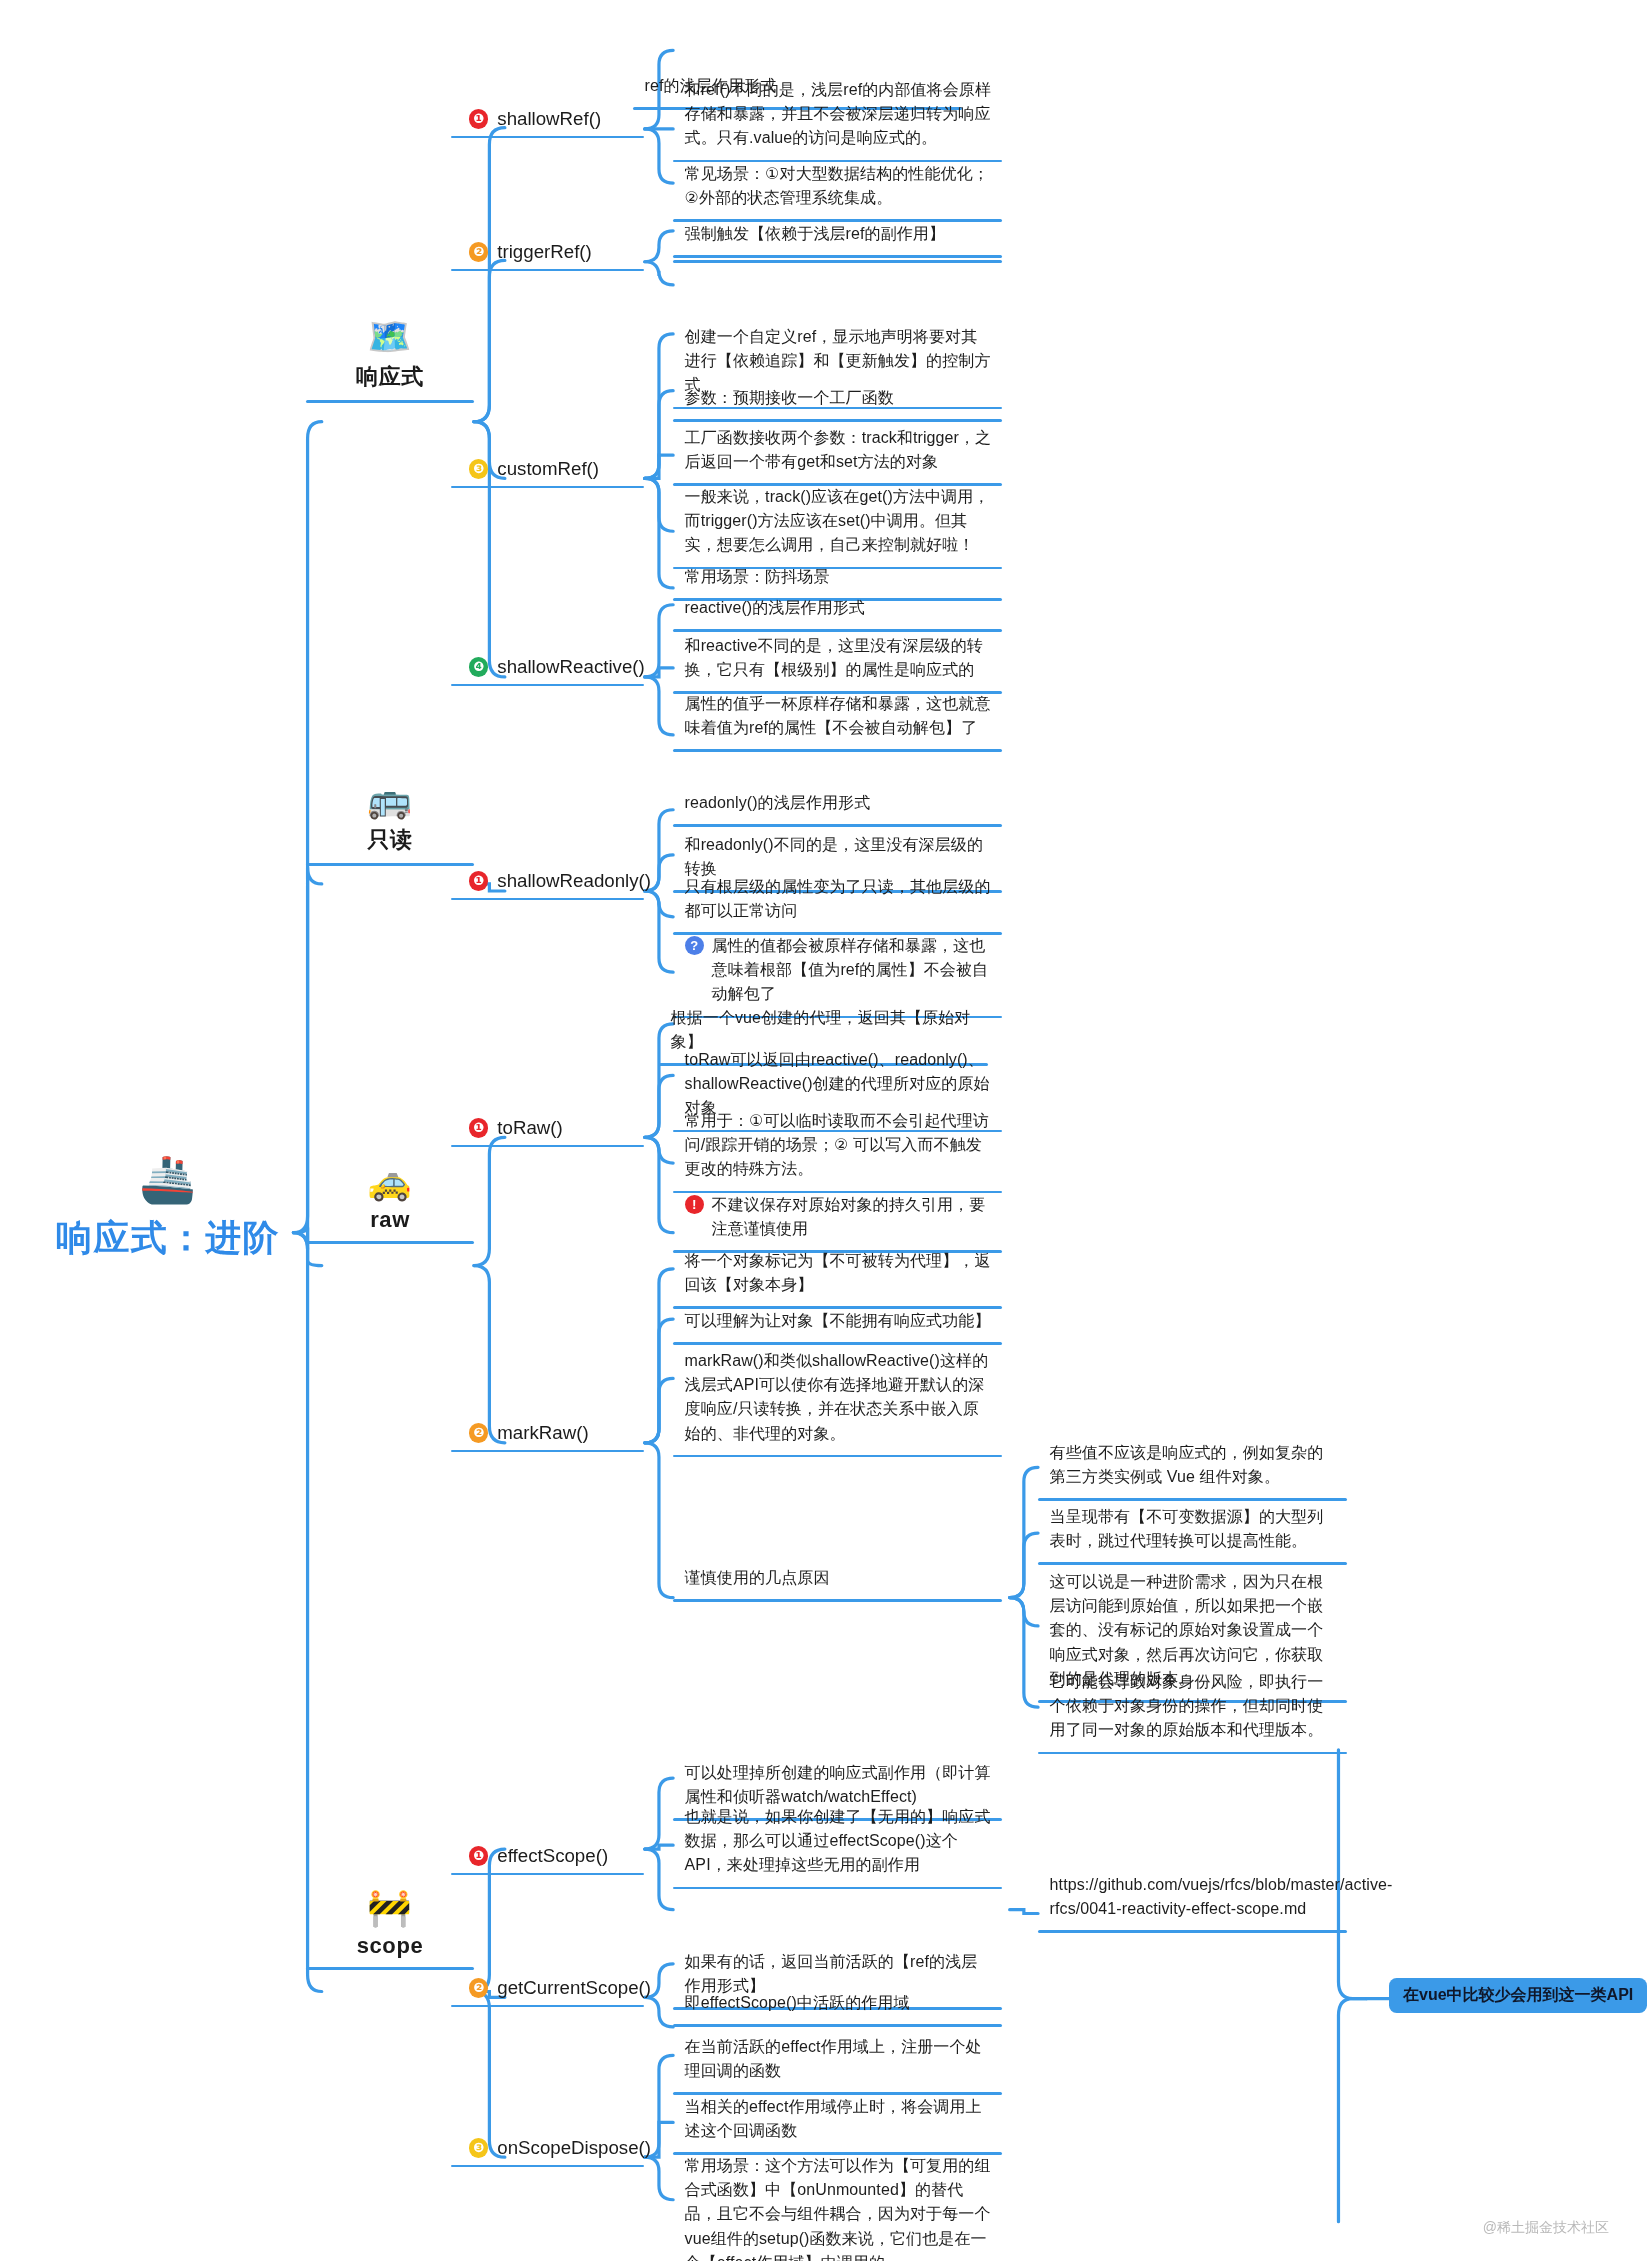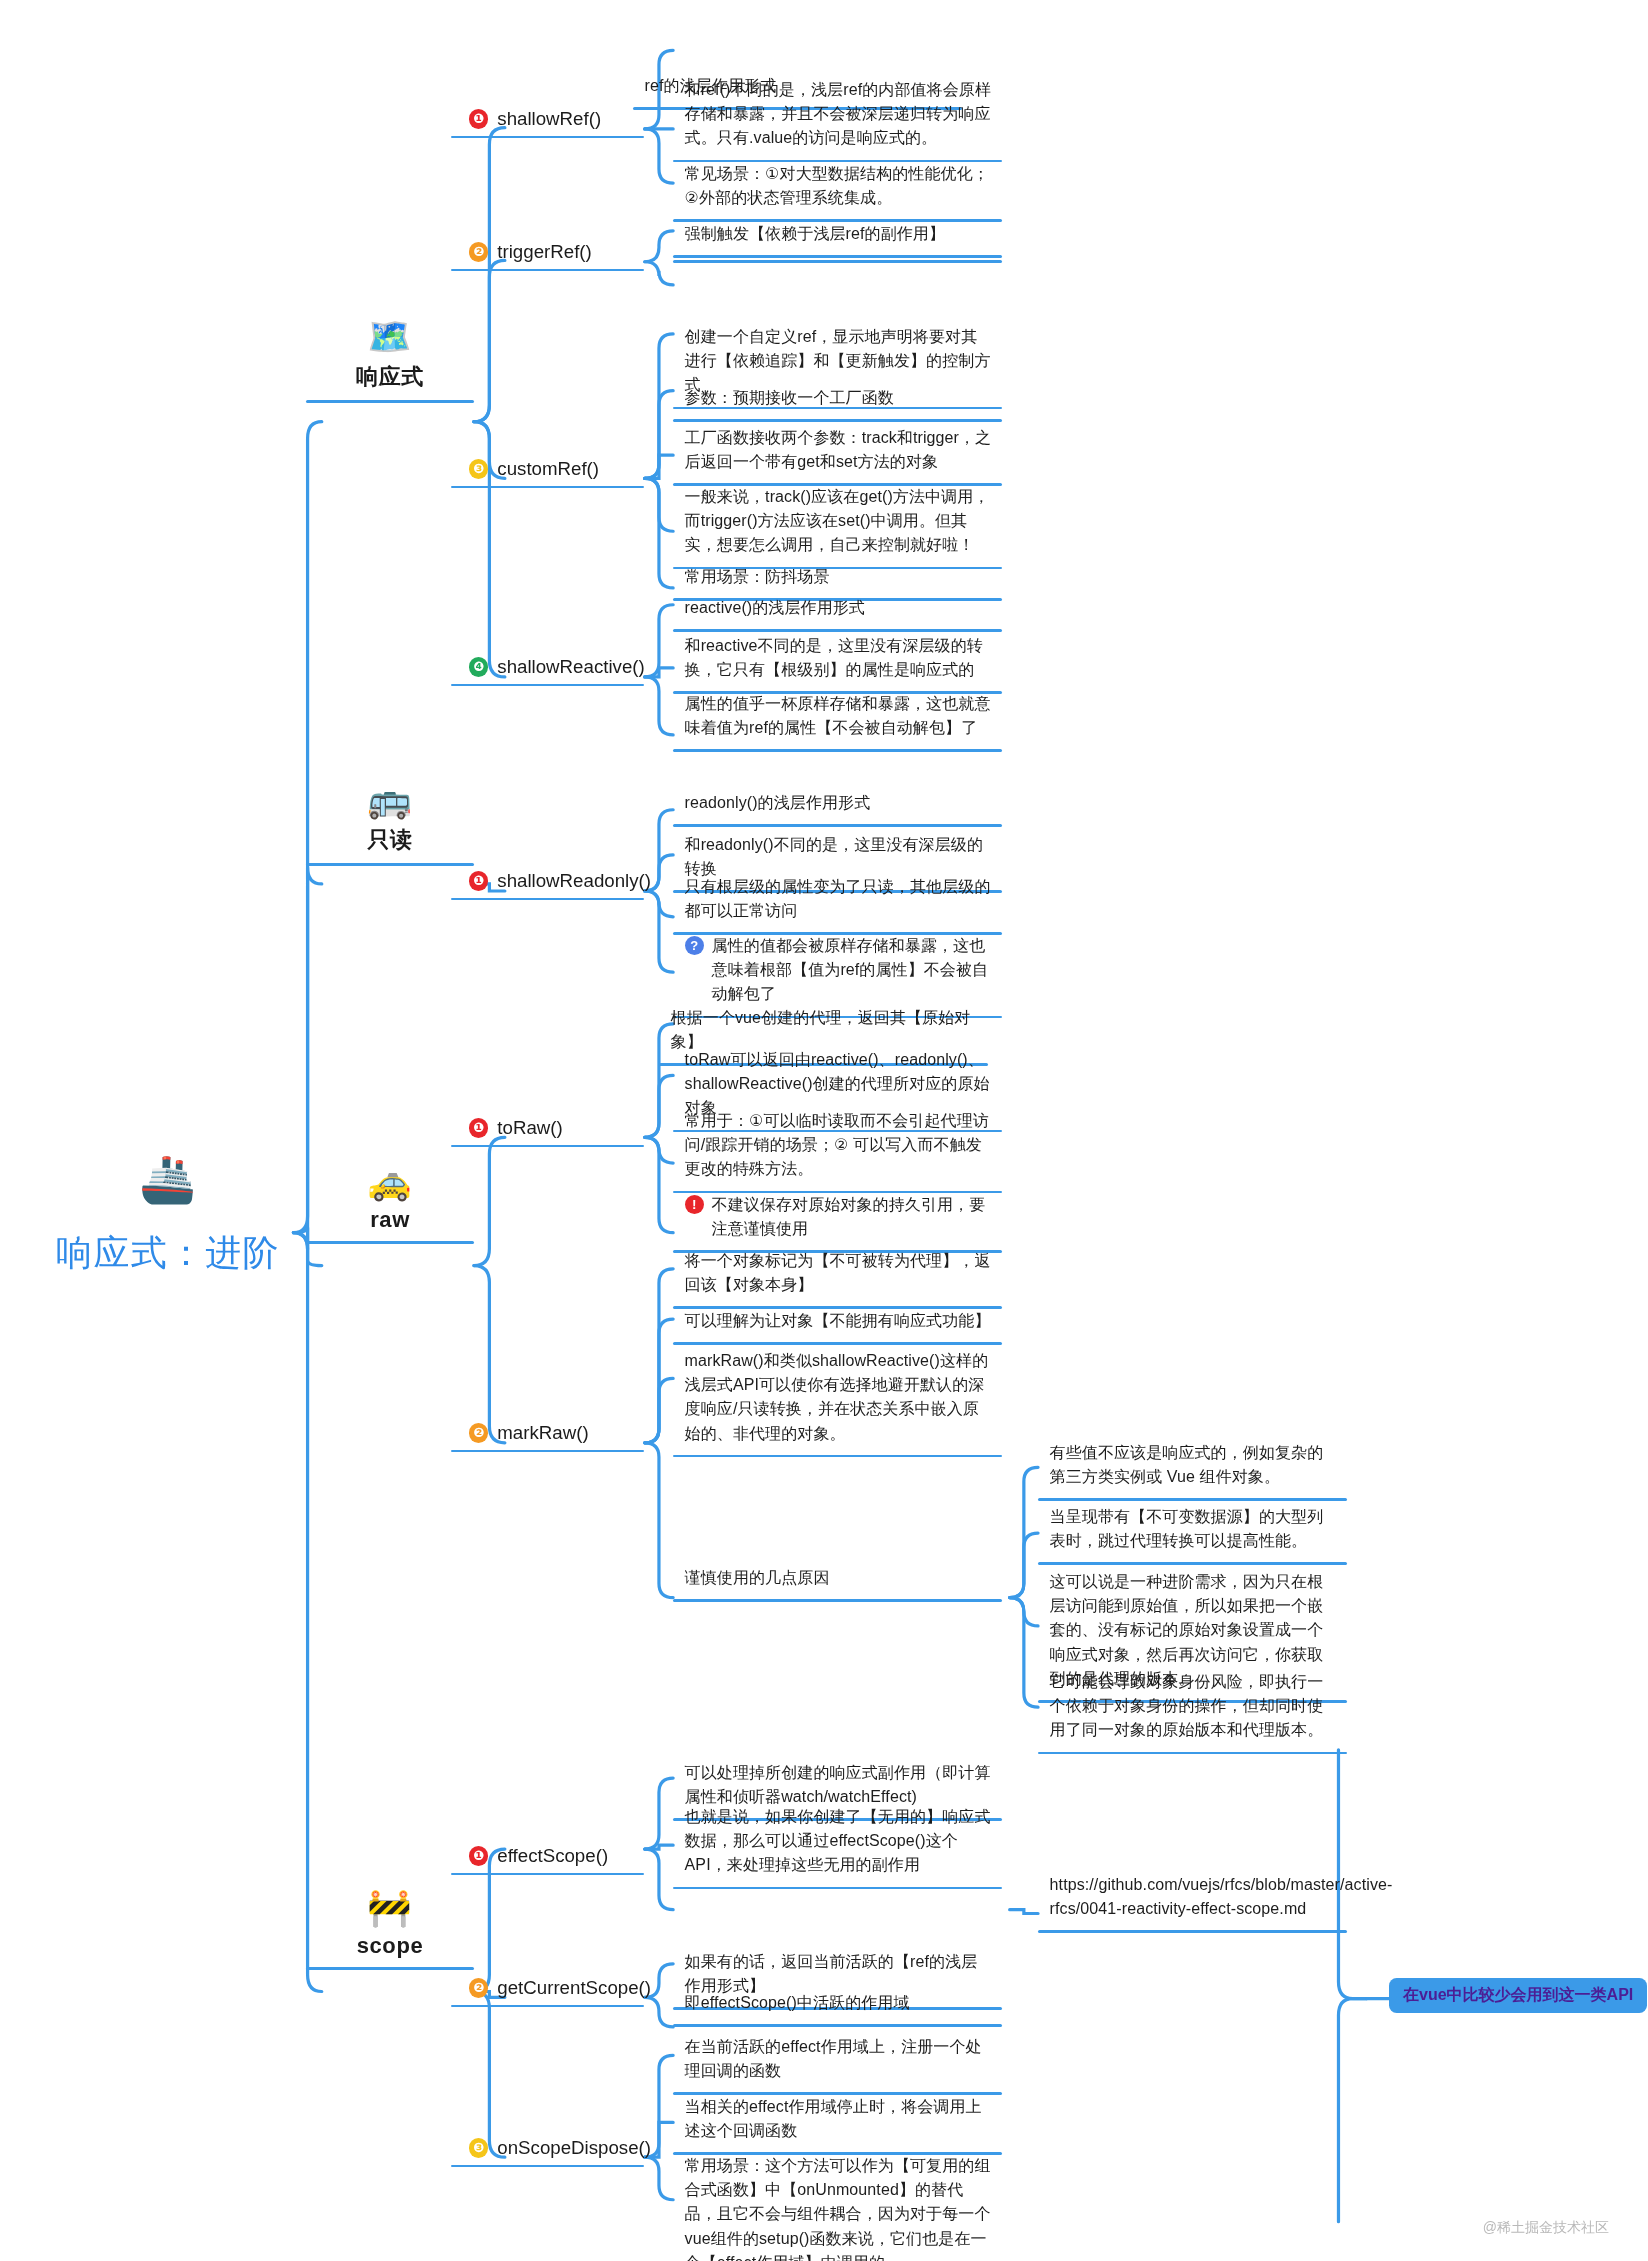--- a/index.html
+++ b/index.html
@@ -13,22 +13,22 @@
   
   #wires { position: absolute; left: 0; top: 0; width: 1648px; height: 2261px; pointer-events: none; }
 
   
   .root-node {
     position: absolute; left: 39px; top: 1154px;
     width: 258px; text-align: center;
   }
   .root-icon { font-size: 46px; line-height: 1.1; }
   .root-title {
-    font-size: 36px; font-weight: normal; color: #2f8ae8;
-    letter-spacing: 1.3px; margin-top: 24px;
+    font-size: 36px; font-weight: bold; color: #2f8ae8;
+    letter-spacing: 1.3px; margin-top: 9px;
   }
 
   
   .cat {
     position: absolute; width: 168px; text-align: center;
   }
   .cat-icon { font-size: 36px; line-height: 1.15; }
   .cat-label {
     font-size: 22px; font-weight: bold; color: #1b1b1b;
     margin-top: 5px; letter-spacing: 0.6px;
@@ -88,21 +88,21 @@
 
   .ext-icon {
     position: absolute; right: 14px; bottom: 14px;
     width: 17px; height: 17px;
   }
   .ext-icon svg { display: block; }
 
   
   .callout {
     position: absolute;
-    background: #3b9ae8; color: #4c1d95;
+    background: #3b9ae8; color: #0f172a;
     font-size: 16px; font-weight: bold;
     padding: 7px 14px; border-radius: 7.7px;
     white-space: nowrap;
   }
 
   
   .watermark {
     position: absolute; right: 39px; bottom: 24.5px;
     font-size: 14px; color: #b9b9b9;
   }

